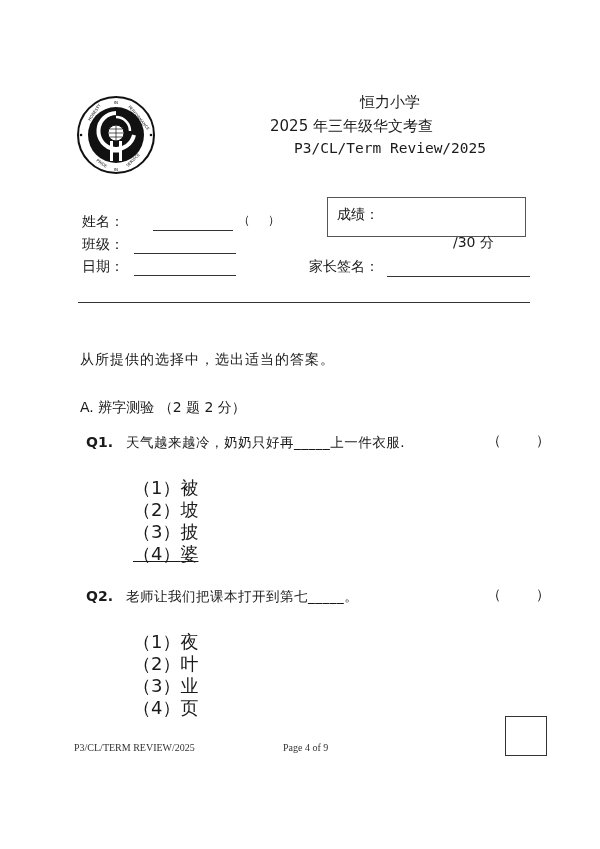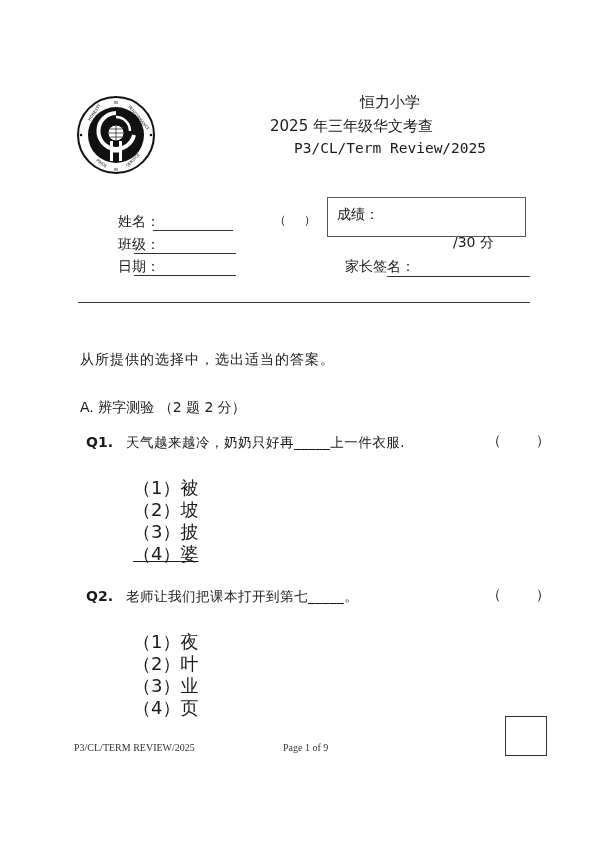--- a/index.html
+++ b/index.html
@@ -13,21 +13,21 @@
     .page { position: relative; width: 600px; height: 849px; }
     .abs { position: absolute; white-space: nowrap; }
 
     
     .logo { left: 76px; top: 95px; width: 80px; height: 80px; }
     .title-school { left: 0; width: 600px; top: 93px; padding-left: 180px; text-align: center; font-size: 15px; }
     .title-exam { left: 0; width: 588px; top: 117px; padding-left: 115px; text-align: center; font-size: 15px; }
     .title-code { left: 0; width: 600px; top: 140px; padding-left: 180px; text-align: center; font-size: 14.5px; font-family: "DejaVu Sans Mono", monospace; }
 
     
-    .field-label { font-size: 14px; margin-left: 36px; }
+    .field-label { font-size: 14px; }
     .blank { display: inline-block; border-bottom: 1px solid #333; }
     .score-box {
       left: 327px; top: 197px; width: 199px; height: 40px;
       border: 1px solid #555;
     }
     .score-label { left: 337px; top: 206px; font-size: 14px; }
     .score-total { left: 453px; top: 206px; font-size: 14px; margin-top: 28px; }
     .hr { left: 78px; top: 302px; width: 452px; border-top: 1px solid #333; }
 
     
@@ -118,16 +118,16 @@
   <div class="abs paren" style="left:487px; top:586px;">（</div>
   <div class="abs" style="left:500px; top:586px; width:40px; height:18px;"></div>
   <div class="abs paren" style="left:536px; top:586px;">）</div>
 
   <div class="abs opt" style="left:133px; top:630px;"><span>（1）</span><span>夜</span></div>
   <div class="abs opt" style="left:133px; top:652px;"><span>（2）</span><span>叶</span></div>
   <div class="abs opt" style="left:133px; top:674px;"><span>（3）</span><span>业</span></div>
   <div class="abs opt" style="left:133px; top:696px;"><span>（4）</span><span>页</span></div>
 
   <div class="abs footer-l">P3/CL/TERM REVIEW/2025</div>
-  <div class="abs footer-m">Page 1 of 9</div>
+  <div class="abs footer-m">Page 4 of 9</div>
   <div class="abs corner-box"></div>
 
 </div>
 
 </body></html>

